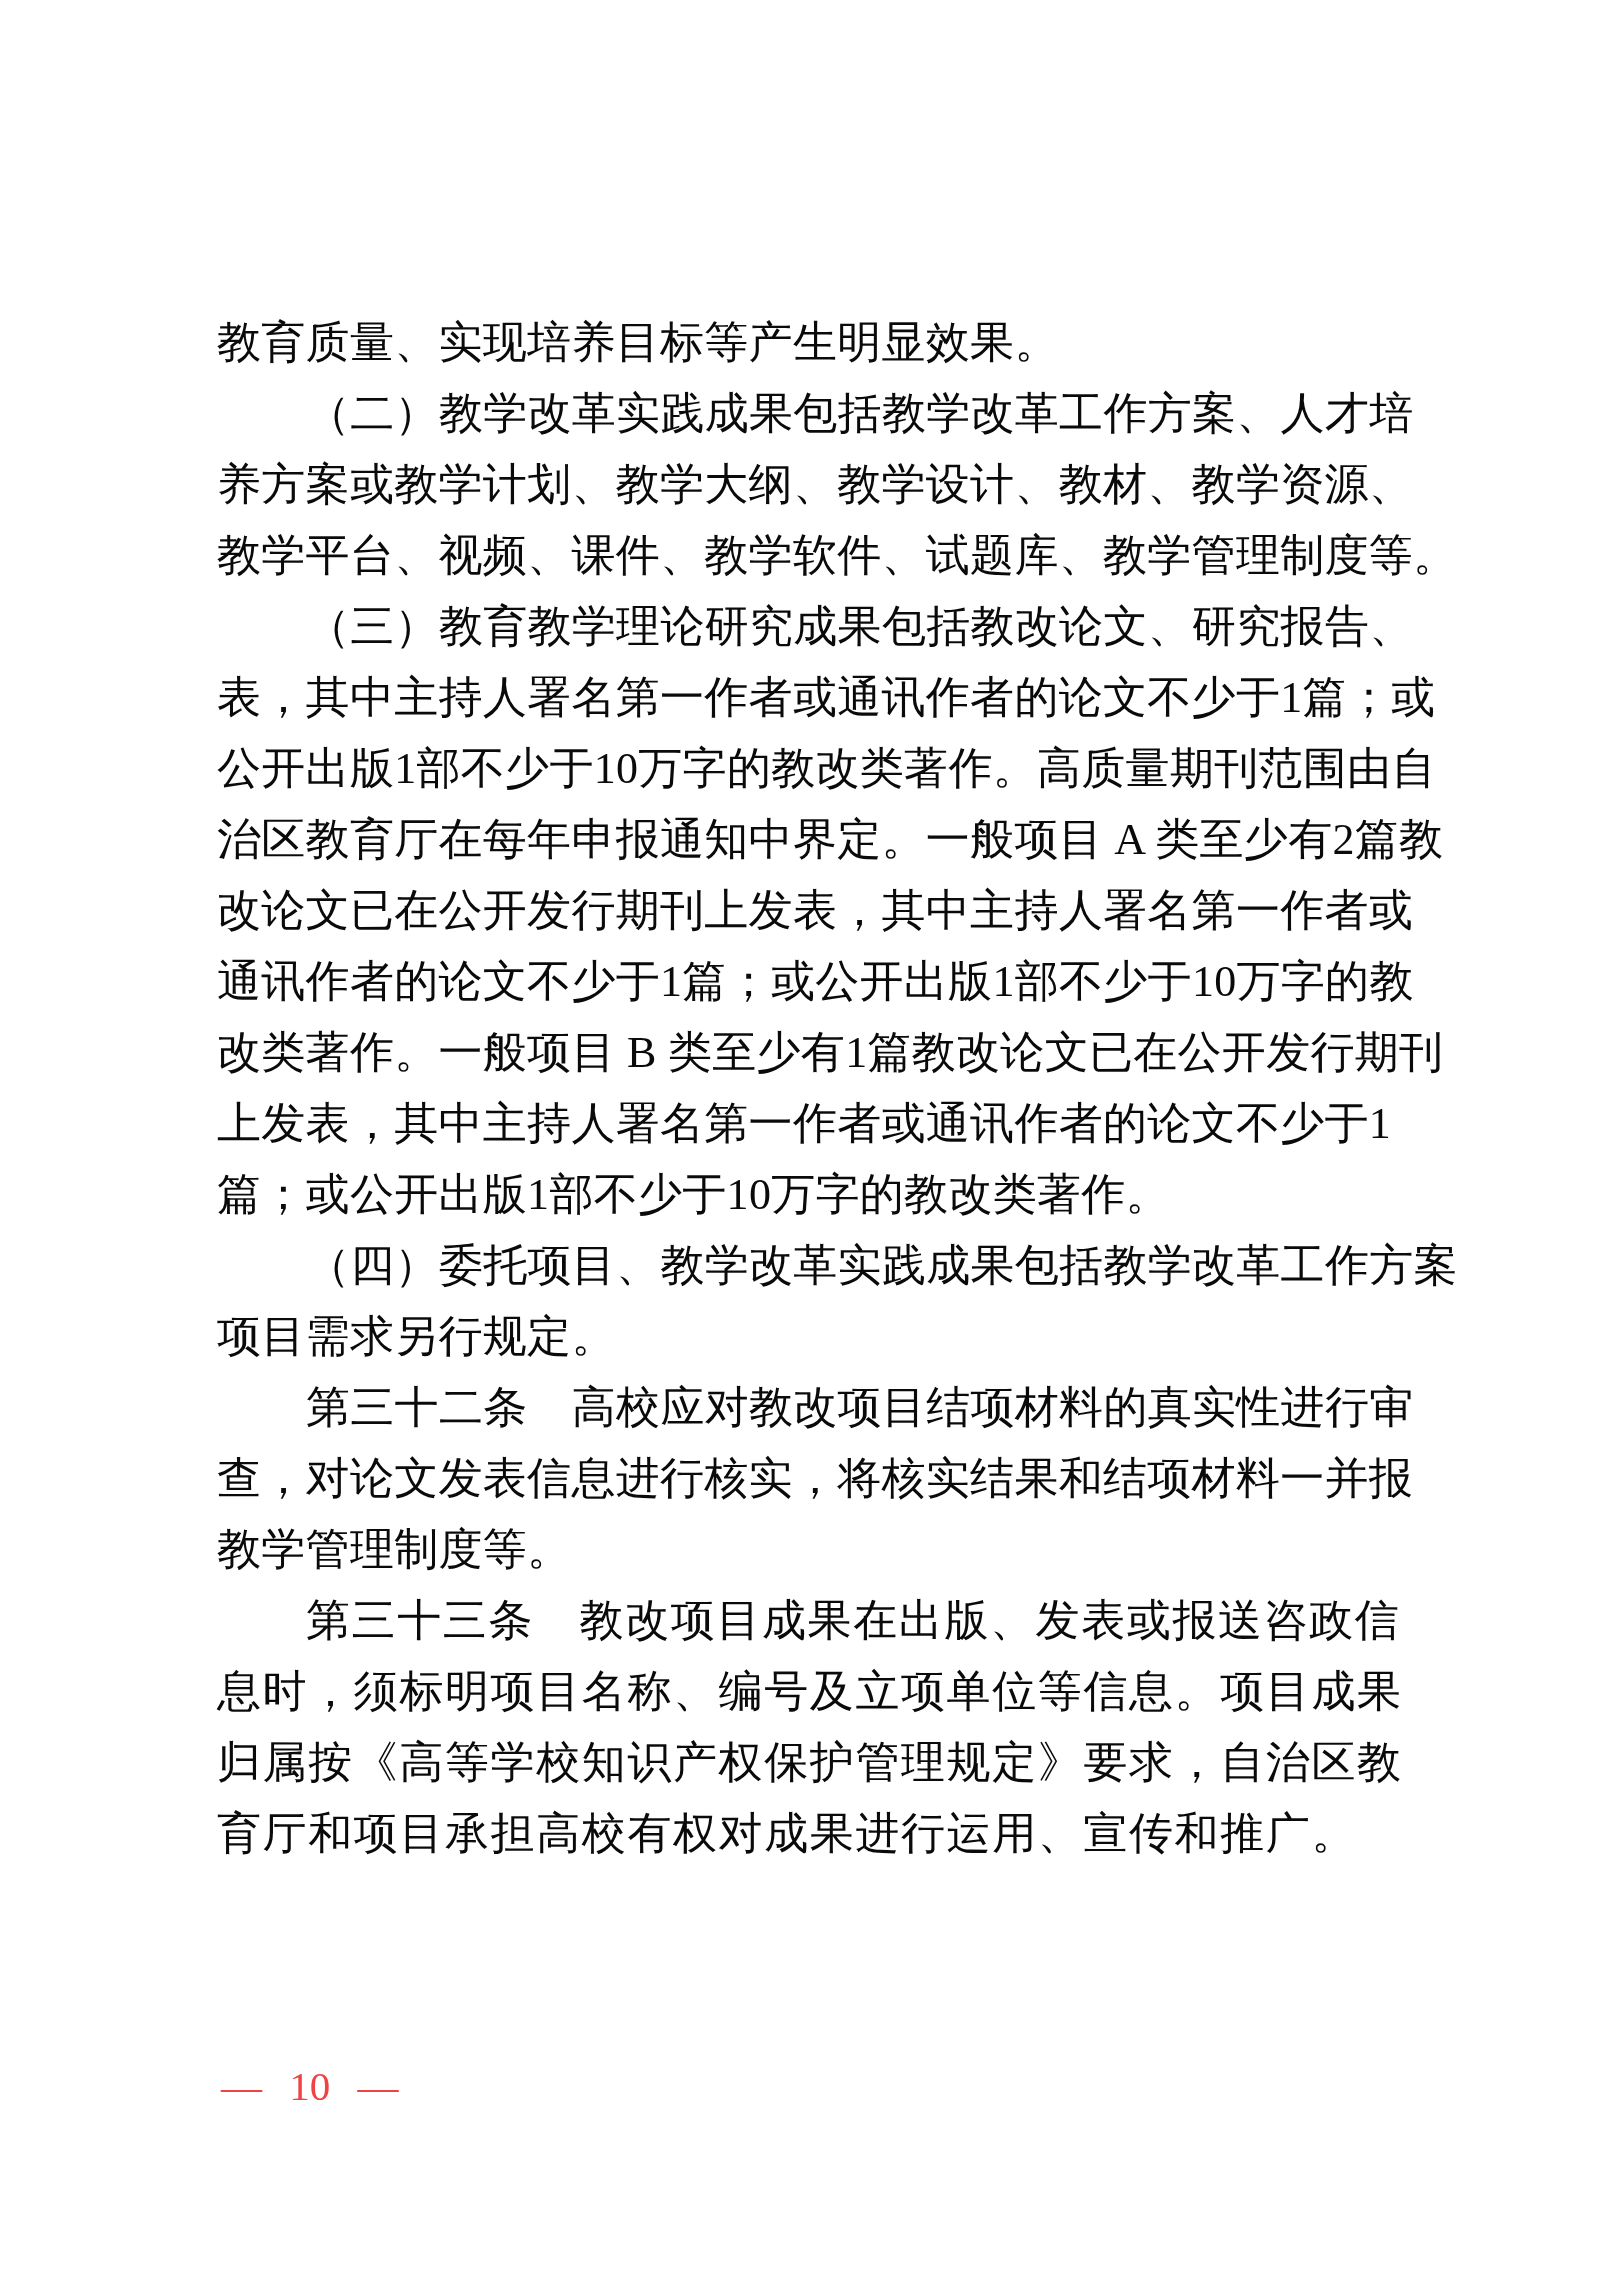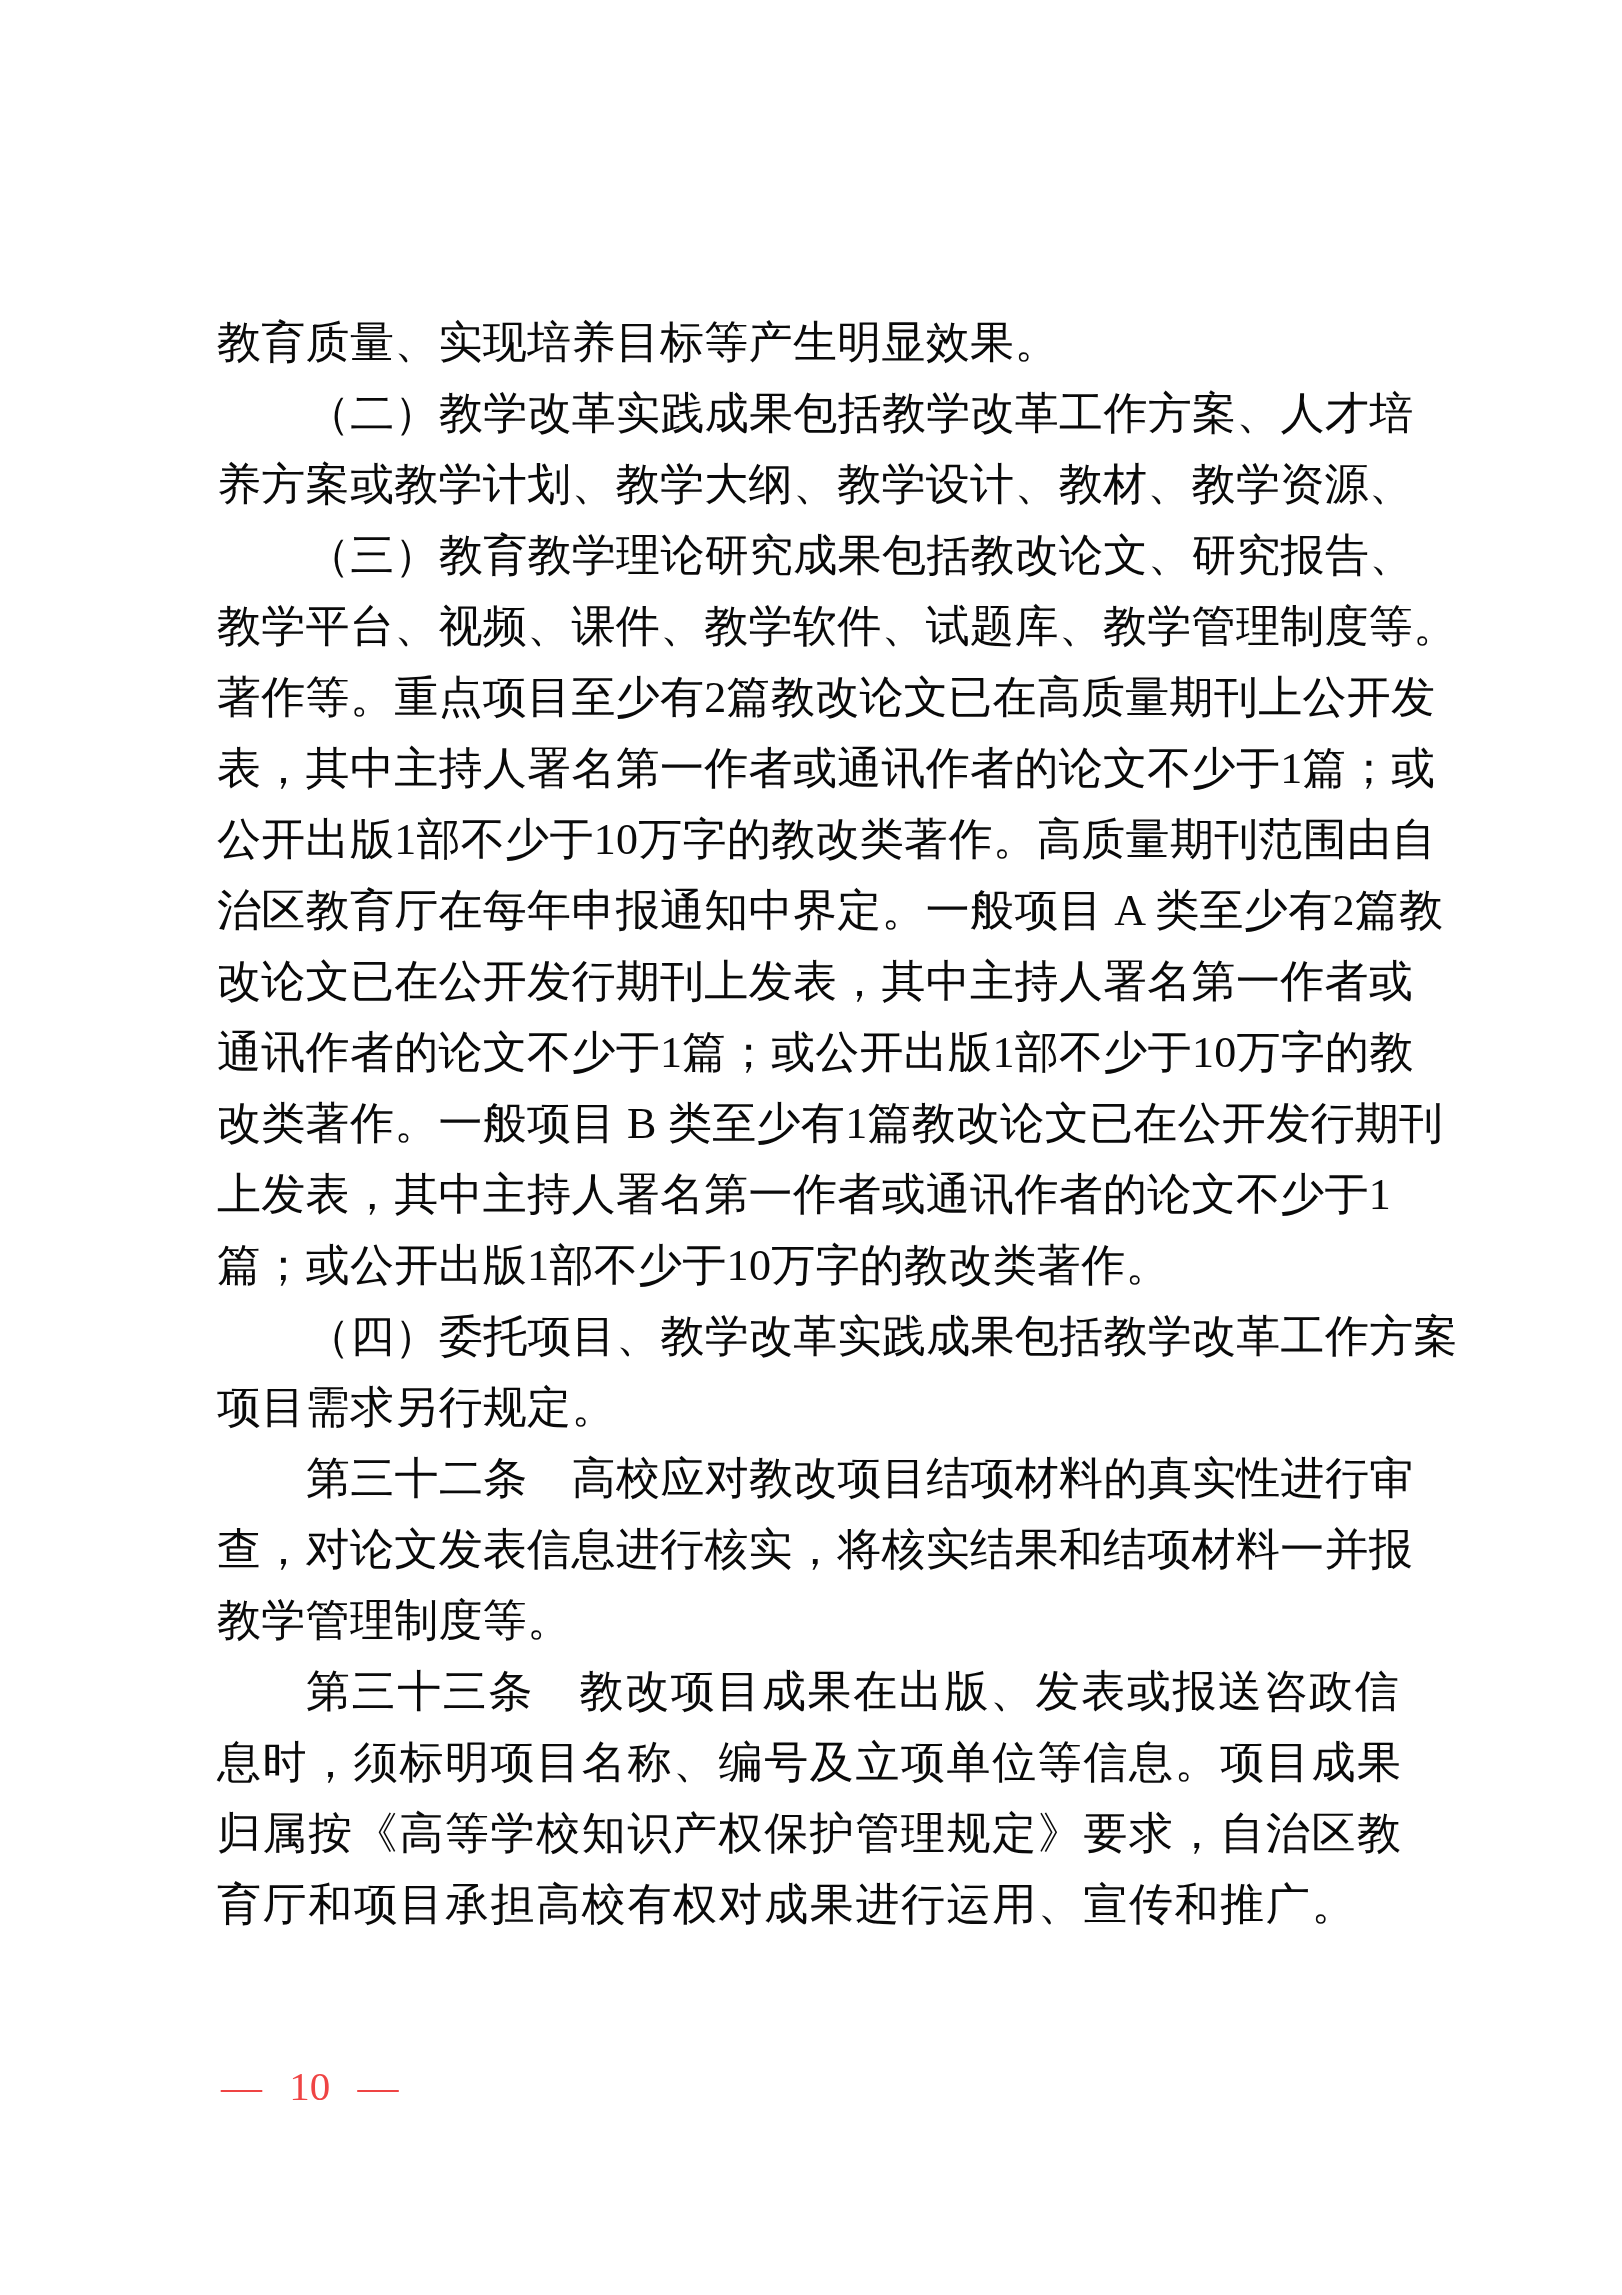--- a/index.html
+++ b/index.html
@@ -47,23 +47,22 @@
   }
 </style>
 </head>
 <body>
 
 <div class="page">
   <div class="text-block">
     <div class="line">教育质量、实现培养目标等产生明显效果。</div>
     <div class="line indent">（二）教学改革实践成果包括教学改革工作方案、人才培</div>
     <div class="line">养方案或教学计划、教学大纲、教学设计、教材、教学资源、</div>
+    <div class="line">教学平台、视频、课件、教学软件、试题库、教学管理制度等。</div>
     <div class="line indent">（三）教育教学理论研究成果包括教改论文、研究报告、</div>
-    <div class="line">教学平台、视频、课件、教学软件、试题库、教学管理制度等。</div>
-    <div class="line">著作等。重点项目至少有2篇教改论文已在高质量期刊上公开发</div>
     <div class="line">表，其中主持人署名第一作者或通讯作者的论文不少于1篇；或</div>
     <div class="line">公开出版1部不少于10万字的教改类著作。高质量期刊范围由自</div>
     <div class="line">治区教育厅在每年申报通知中界定。一般项目 A 类至少有2篇教</div>
     <div class="line">改论文已在公开发行期刊上发表，其中主持人署名第一作者或</div>
     <div class="line">通讯作者的论文不少于1篇；或公开出版1部不少于10万字的教</div>
     <div class="line">改类著作。一般项目 B 类至少有1篇教改论文已在公开发行期刊</div>
     <div class="line">上发表，其中主持人署名第一作者或通讯作者的论文不少于1</div>
     <div class="line">篇；或公开出版1部不少于10万字的教改类著作。</div>
     <div class="line indent">（四）委托项目、教学改革实践成果包括教学改革工作方案</div>
     <div class="line">项目需求另行规定。</div>

